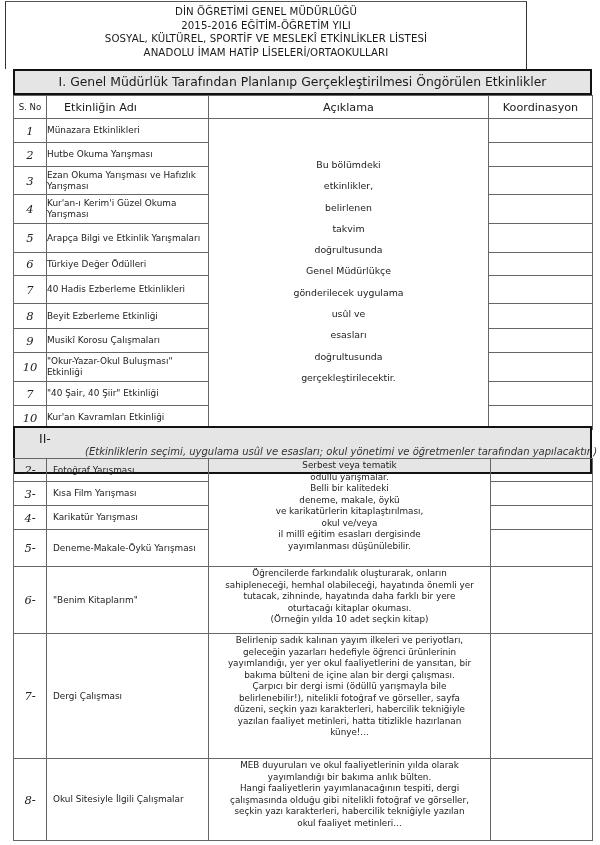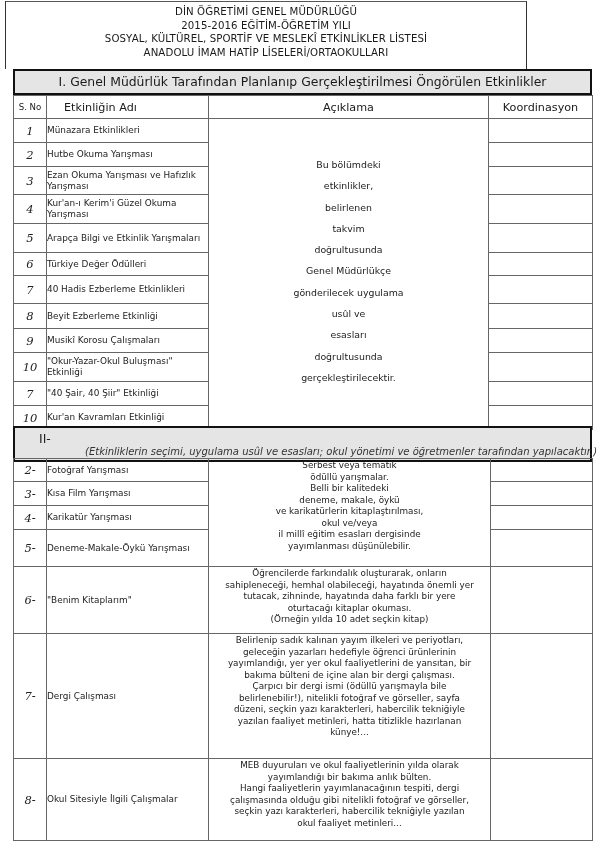--- a/index.html
+++ b/index.html
@@ -13,38 +13,38 @@
     border-left: 1px solid #333; border-right: 1px solid #333; border-top: 1px solid #555;
     text-align: center;
   }
   .title-line { font-size: 10.2px; line-height: 13.6px; letter-spacing: 0.1px; color: #1a1a1a; white-space: nowrap; }
   .title-line:first-child { margin-top: 3px; }
 
   .section-head {
     position: absolute; left: 13px; width: 579px; border: 2px solid #111; background: #e5e5e5;
   }
   .sec1 { top: 69px; height: 26px; text-align: center; font-size: 12.4px; line-height: 22px; color: #1a1a1a; }
-  .sec2 { top: 426px; height: 36px; }
+  .sec2 { top: 426px; height: 48px; }
   .sec2 .roman { position: absolute; left: 24px; top: 3px; font-size: 12.4px; }
   .sec2 .title { position: absolute; left: 70px; top: 2px; font-size: 12.4px; color: #1a1a1a; white-space: nowrap; }
   .sec2 .note { position: absolute; left: 70px; top: 18px; font-size: 10px; font-style: italic; color: #333; white-space: nowrap; }
 
   table { position: absolute; border-collapse: collapse; table-layout: fixed; }
   td, th { border: 1px solid #666; font-weight: normal; vertical-align: middle; }
 
   .t1 { left: 13px; top: 95px; width: 579px; }
   .t1 th { height: 23px; font-size: 11.2px; color: #1a1a1a; margin-top: 23px; }
   .t1 th.no { font-size: 8.6px; }
   .t1 td.no { text-align: center; font-style: italic; font-size: 11.5px; font-family: "DejaVu Serif", serif; }
   .t1 td.name { font-size: 8.9px; line-height: 11px; padding-left: 0; color: #222; }
   .t1 td.desc { text-align: center; font-size: 9.4px; line-height: 21.3px; color: #222; vertical-align: top; padding-top: 35px; }
 
   .t2 { left: 13px; top: 458px; width: 579px; }
   .t2 td.no { text-align: center; font-style: italic; font-size: 11.5px; font-family: "DejaVu Serif", serif; }
-  .t2 td.name { font-size: 8.9px; line-height: 11px; color: #222; }
+  .t2 td.name { font-size: 8.9px; line-height: 11px; padding-left: 6px; color: #222; }
   .t2 td.desc { text-align: center; font-size: 8.8px; line-height: 11.5px; color: #222; vertical-align: top; padding: 1px 3px; margin-left: 30px; }
   .t2 td.desc p { margin: 0; }
 </style>
 </head>
 <body>
 
 <div class="page">
 
   <div class="title-block">
     <div class="title-line">DİN ÖĞRETİMİ GENEL MÜDÜRLÜĞÜ</div>

